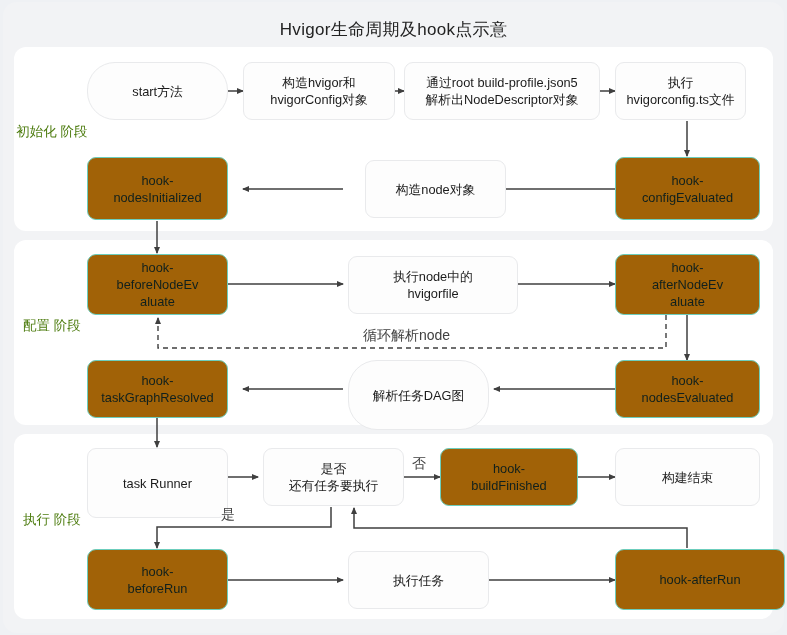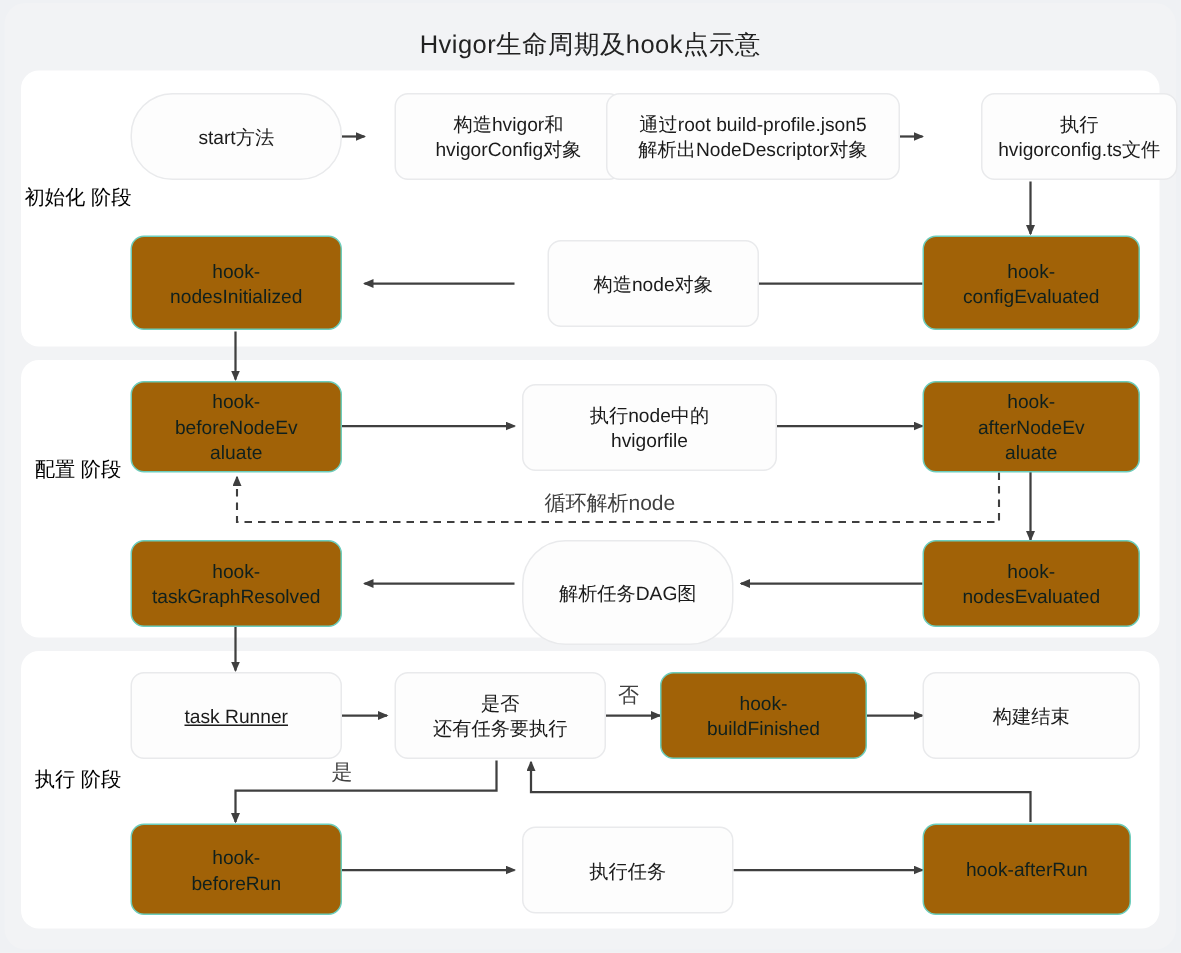--- a/index.html
+++ b/index.html
@@ -24,24 +24,24 @@
   .phase-card{
     position:absolute;left:14px;width:759px;
     background:#ffffff;border-radius:12px;
   }
   #phase-init{top:47px;height:184px;}
   #phase-config{top:240px;height:185px;}
   #phase-exec{top:434px;height:185px;}
 
   .phase-label{
     position:absolute;left:14px;width:76px;
-    text-align:center;font-size:13.5px;color:#000000;line-height:19px;
+    text-align:center;font-size:13.5px;color:#4d7c0f;line-height:19px;
   }
   #label-init{top:122px;}
-  #label-config{top:303px;}
+  #label-config{top:316px;}
   #label-exec{top:510px;}
 
   
   .node{
     position:absolute;
     display:flex;align-items:center;justify-content:center;
     text-align:center;
     border-radius:9px;
     font-size:12.8px;
     line-height:17px;
@@ -129,25 +129,25 @@
 
       <path d="M687,548 L687,528 L354,528 L354,508"></path>
     </g>
 
     <g stroke="#3f3f3f" stroke-width="1.4" fill="none" stroke-dasharray="5 4" marker-end="url(#arw)">
       <path d="M666,315 L666,348 L158,348 L158,318"></path>
     </g>
   </svg>
 
   <div class="node plain" style="left:87px;  top:62px;  width:141px; height:58px;border-radius:28px;">start方法</div>
-  <div class="node plain" style="left:243px; top:62px;  width:152px; height:58px;margin-left:20px;">构造hvigor和
+  <div class="node plain" style="left:243px; top:62px;  width:152px; height:58px;">构造hvigor和
 hvigorConfig对象</div>
   <div class="node plain" style="left:404px; top:62px;  width:196px; height:58px;">通过root build-profile.json5
 解析出NodeDescriptor对象</div>
-  <div class="node plain" style="left:615px; top:62px;  width:131px; height:58px;margin-left:39px;">执行
+  <div class="node plain" style="left:615px; top:62px;  width:131px; height:58px;">执行
 hvigorconfig.ts文件</div>
 
   <div class="node hook" style="left:615px; top:157px; width:145px; height:63px;">hook-
 configEvaluated</div>
   <div class="node plain" style="left:348px; top:160px; width:141px; height:58px;margin-left:17px;">构造node对象</div>
   <div class="node hook" style="left:87px;  top:157px; width:141px; height:63px;">hook-
 nodesInitialized</div>
 
   <div class="node hook" style="left:87px;  top:254px; width:141px; height:61px;">hook-
 beforeNodeEv
@@ -159,28 +159,28 @@
 aluate</div>
 
   <div class="node hook" style="left:615px; top:360px; width:145px; height:58px;">hook-
 nodesEvaluated</div>
   <div class="node plain" style="left:348px; top:360px; width:141px; height:70px;border-radius:29px;">解析任务DAG图</div>
   <div class="node hook" style="left:87px;  top:360px; width:141px; height:58px;">hook-
 taskGraphResolved</div>
 
   <div class="edge-label" style="left:363px; top:327px;">循环解析node</div>
 
-  <div class="node plain" style="left:87px;  top:448px; width:141px; height:58px;text-decoration:underline;">task Runner</div>
+  <div class="node plain" style="left:87px;  top:448px; width:141px; height:70px;">task Runner</div>
   <div class="node plain" style="left:263px; top:448px; width:141px; height:58px;">是否
 还有任务要执行</div>
   <div class="node hook" style="left:440px; top:448px; width:138px; height:58px;">hook-
 buildFinished</div>
   <div class="node plain" style="left:615px; top:448px; width:145px; height:58px;">构建结束</div>
 
   <div class="node hook" style="left:87px;  top:549px; width:141px; height:61px;">hook-
 beforeRun</div>
   <div class="node plain" style="left:348px; top:551px; width:141px; height:58px;">执行任务</div>
-  <div class="node hook" style="left:615px; top:549px; width:139px; height:61px;">hook-afterRun</div>
+  <div class="node hook" style="left:615px; top:549px; width:170px; height:61px;">hook-afterRun</div>
 
   <div class="edge-label" style="left:412px; top:455px;">否</div>
   <div class="edge-label" style="left:221px; top:506px;">是</div>
 
 </div>
 
 </body></html>

